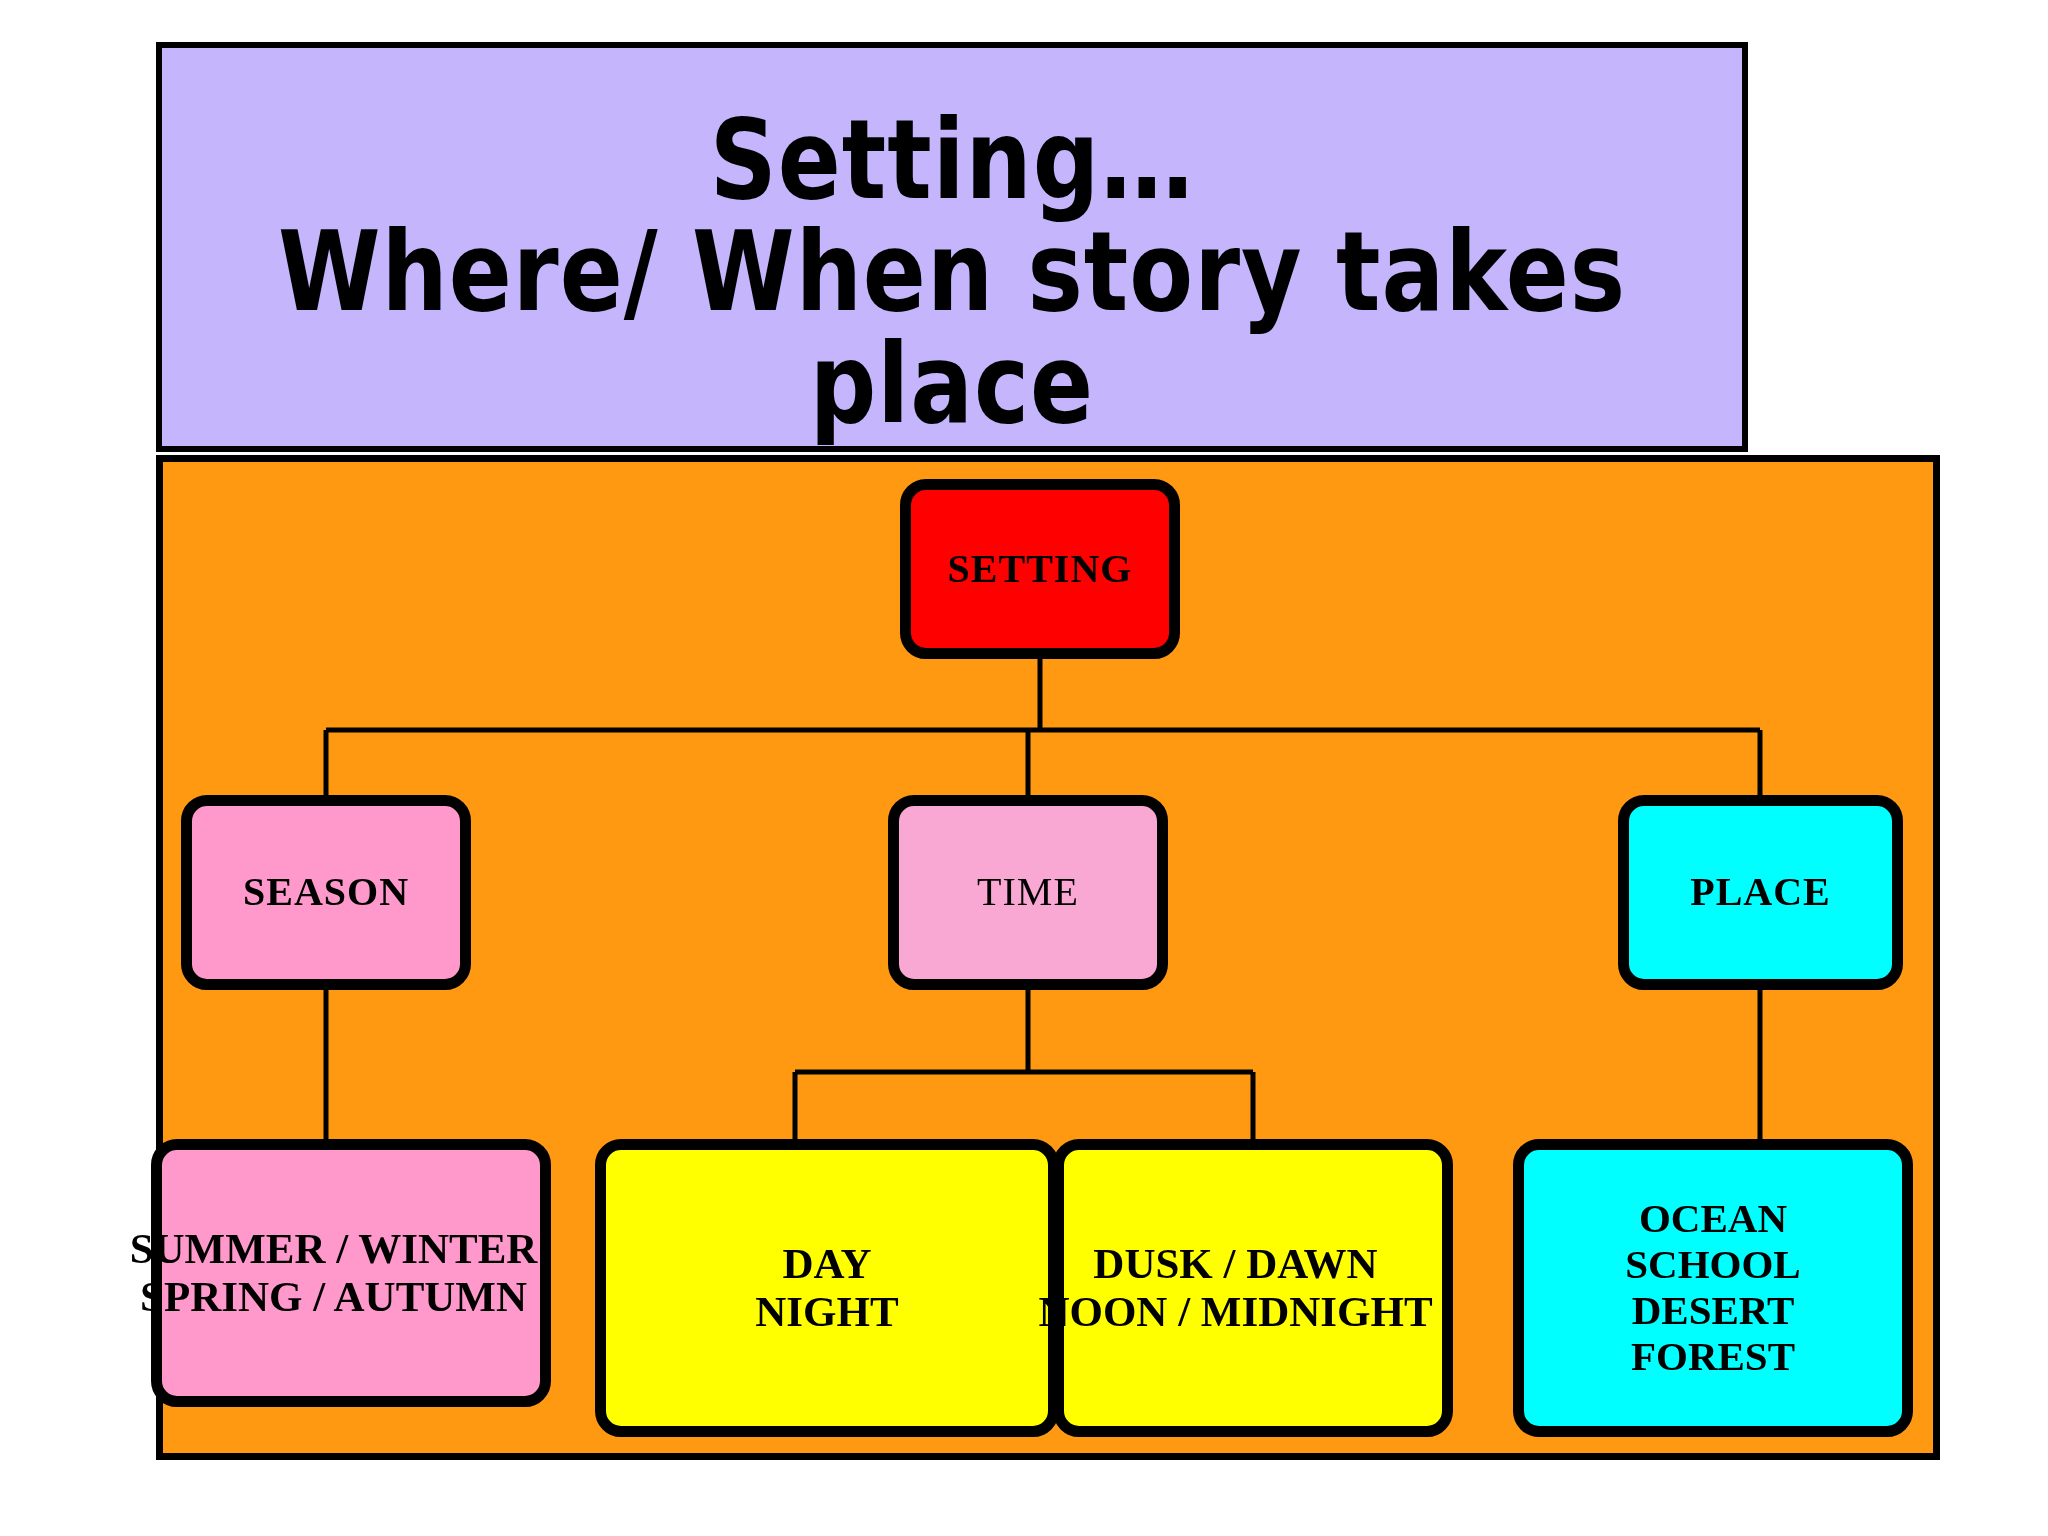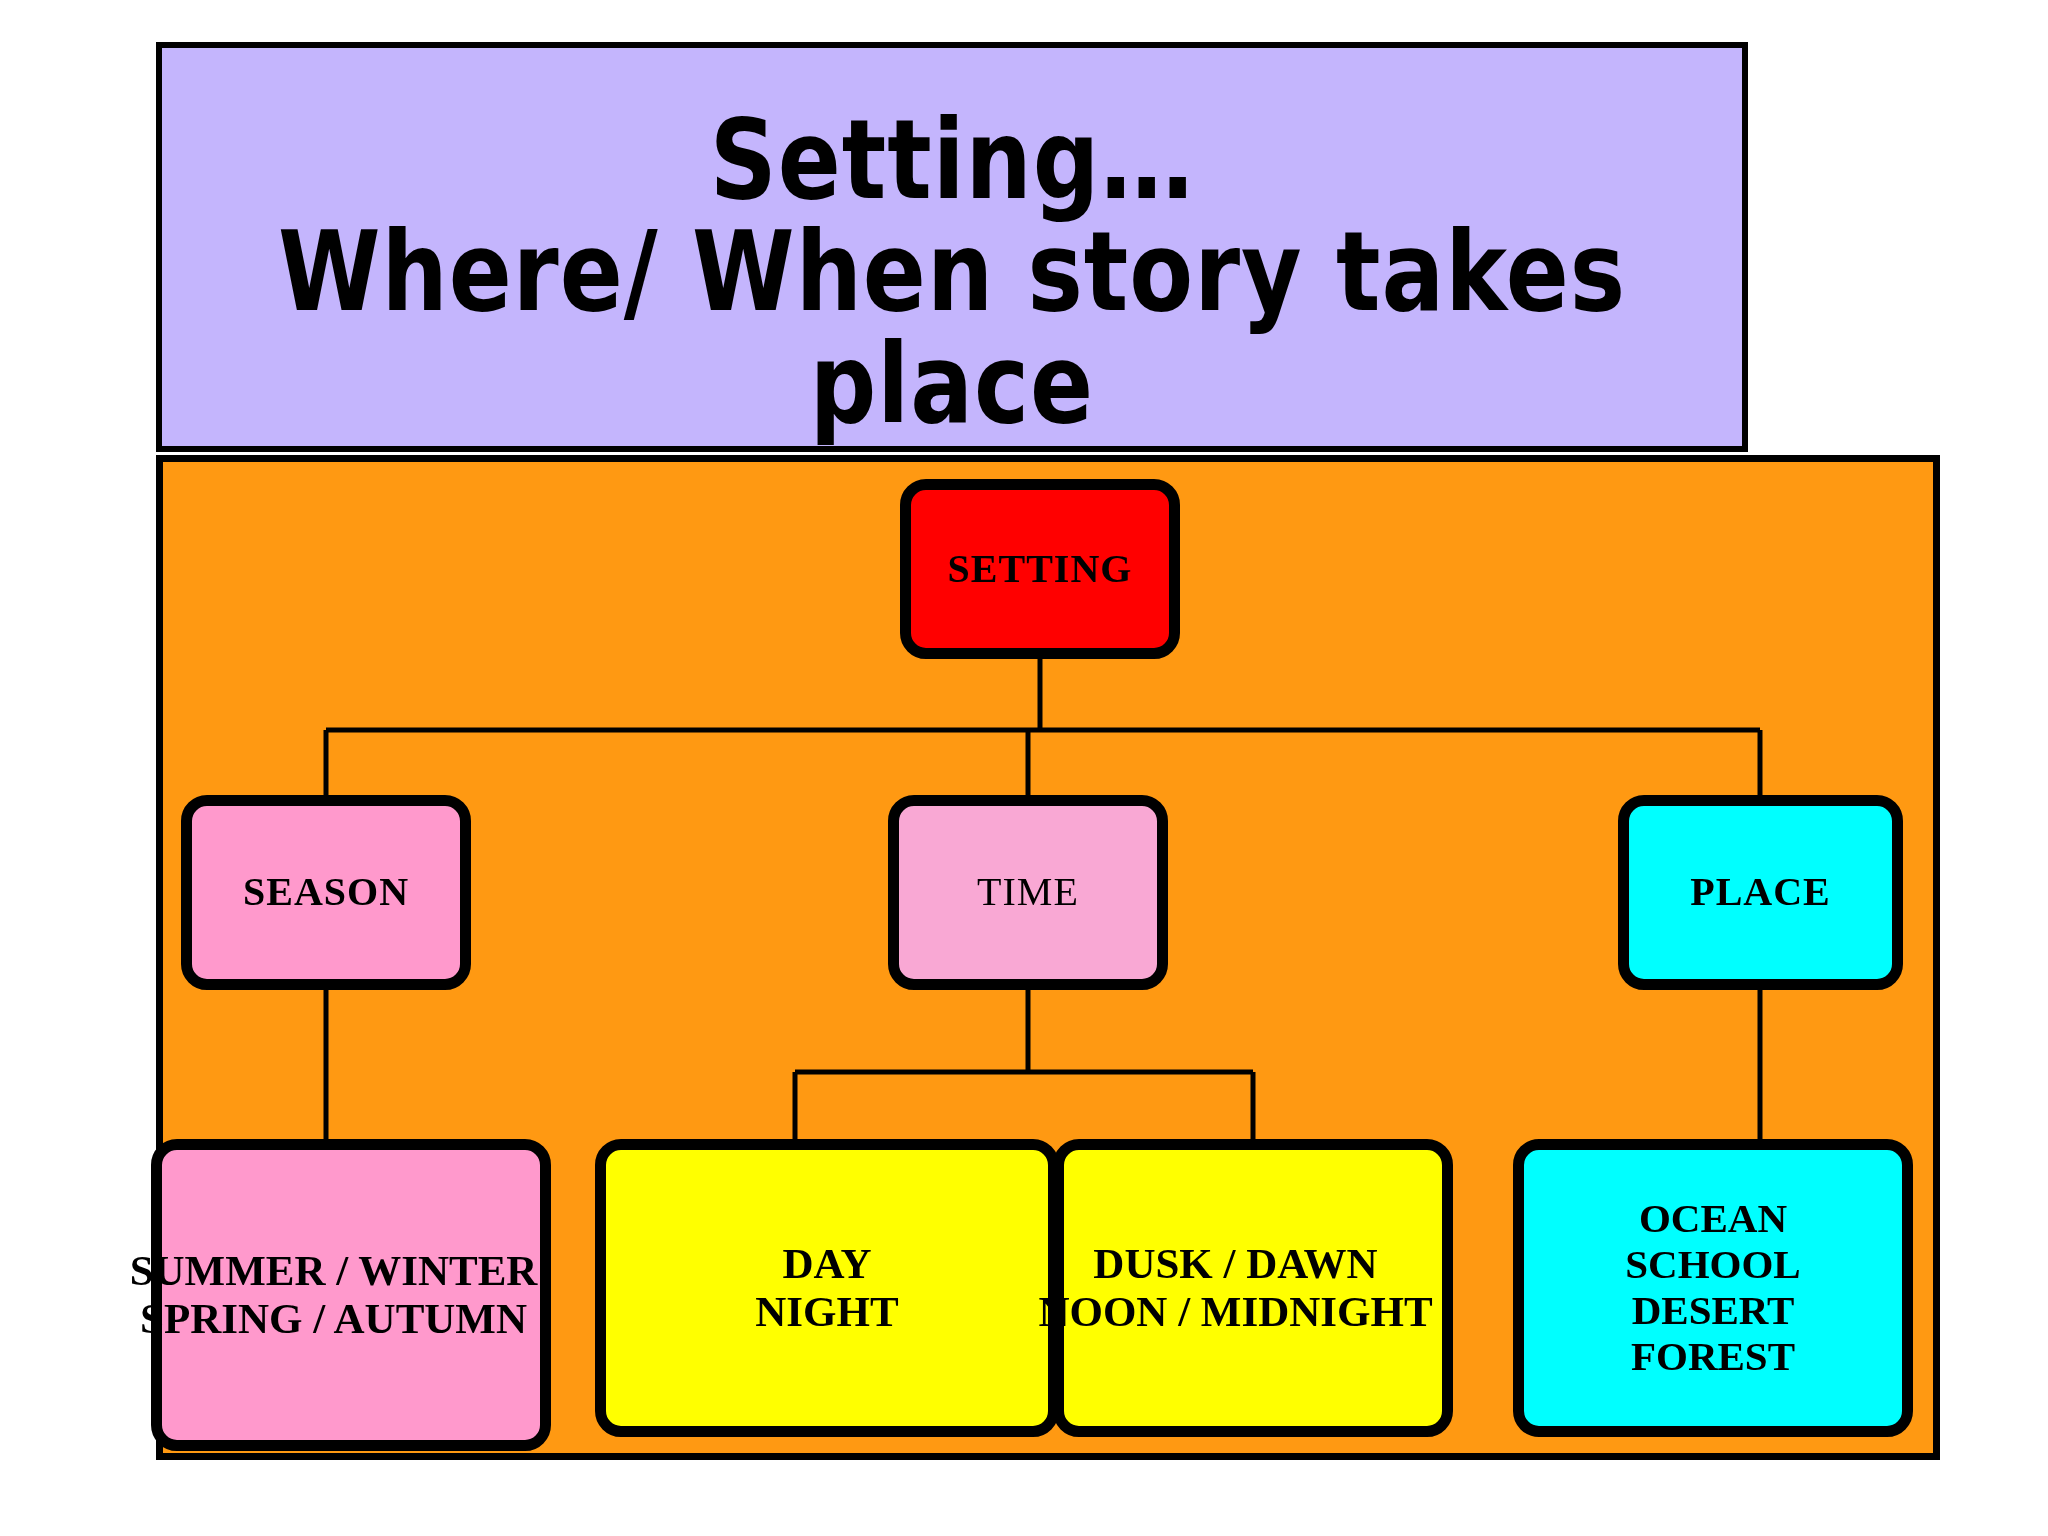--- a/index.html
+++ b/index.html
@@ -65,21 +65,21 @@
   #node-time{
     left:725px; top:333px; width:280px; height:195px;
     background:#f9a8d4; font-size:40px; font-weight:400; letter-spacing:1px;
   }
   #node-place{
     left:1455px; top:333px; width:285px; height:195px;
     background:#00FFFF; font-size:40px; font-weight:700; letter-spacing:1px;
   }
   
   #node-season-values{
-    left:-12px; top:677px; width:400px; height:312px;
+    left:-12px; top:677px; width:400px; height:268px;
     background:#FF99CC; font-size:43px; font-weight:700;
     overflow:visible;
   }
   #node-time-day{
     left:432px; top:677px; width:464px; height:298px;
     background:#FFFF00; font-size:43px; font-weight:700;
   }
   #node-time-dusk{
     left:890px; top:677px; width:400px; height:298px;
     background:#FFFF00; font-size:43px; font-weight:700;

